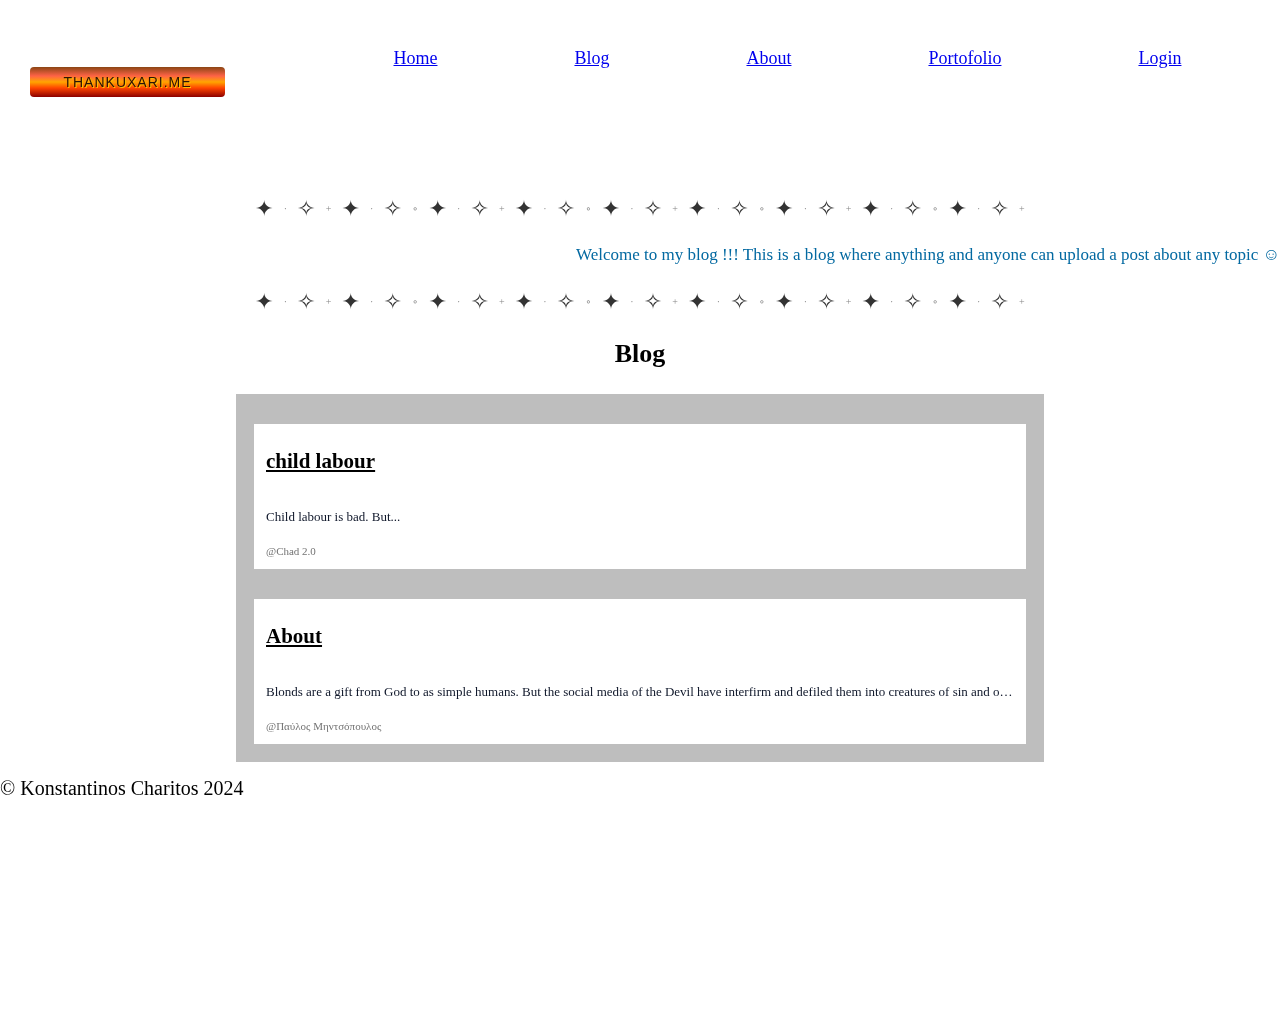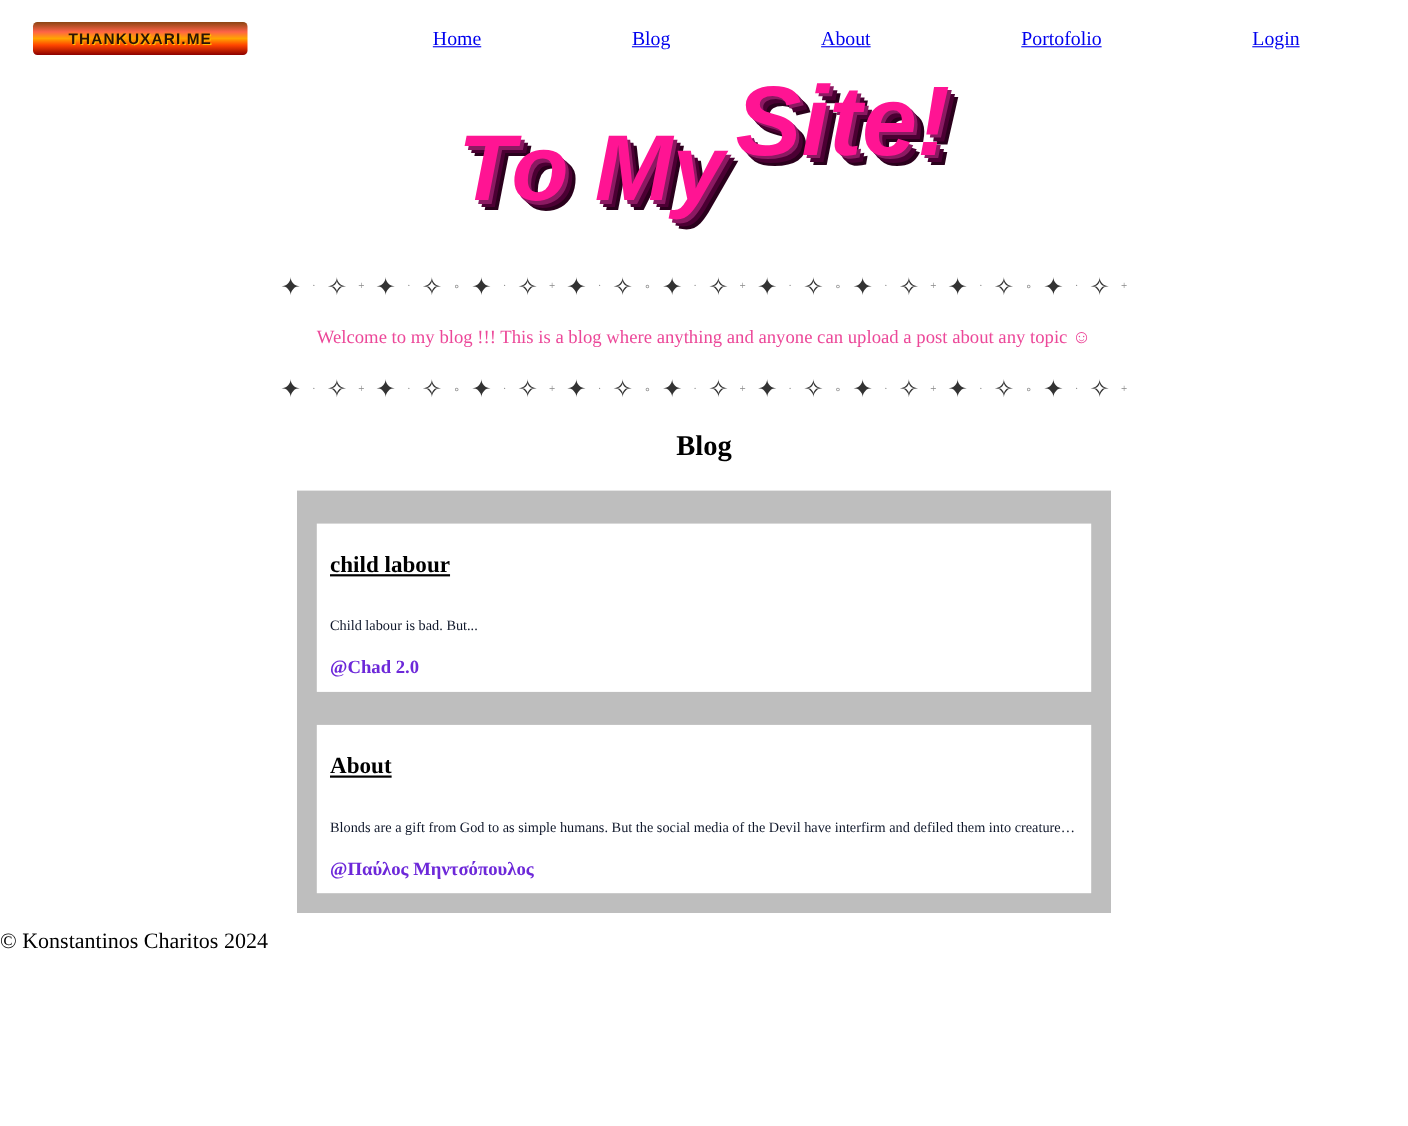--- a/index.html
+++ b/index.html
@@ -28,21 +28,22 @@
       background: linear-gradient(180deg, #8B4513 0%, #FF6347 30%, #FFA500 50%, #FF4500 70%, #8B0000 100%);
       border-radius: 4px;
       display: flex;
       align-items: center;
       justify-content: center;
       font-family: Impact, sans-serif;
       font-size: 14px;
       letter-spacing: 1px;
       color: #2b1506;
       text-shadow: 0 0 3px #ff8c00, 1px 1px 0 #ffcc00;
-      font-weight: bold;
+      font-weight: normal;
+      margin-top: 47px;
     }
     
     .nav {
       display: flex;
       flex: 1;
       justify-content: space-around;
       margin-left: 100px;
     }
     
     .nav a {
@@ -107,39 +108,39 @@
       align-items: center;
       justify-content: space-around;
       font-size: 18px;
       color: #333;
     }
     
     .sparkle-divider span:nth-child(odd) { font-size: 22px; }
     .sparkle-divider span:nth-child(even) { font-size: 10px; color: #888; }
     
     .intro-text {
-      text-align: center;
+      text-align: right;
       font-size: 17px;
-      color: #ec4899;
+      color: #0369a1;
       margin: 19px 0;
     }
     
     .blog-section {
       text-align: center;
       margin-top: 20px;
     }
     
     .blog-heading {
       font-size: 26px;
       font-weight: bold;
       margin-bottom: 25px;
     }
     
     .blog-container {
-      width: 740px;
+      width: 808px;
       margin: 0 auto;
       background: #BEBEBE;
       padding: 30px 18px 18px;
     }
     
     .blog-post {
       background: #ffffff;
       padding: 25px 12px 12px;
       margin-bottom: 30px;
       text-align: left;
@@ -160,23 +161,23 @@
     .post-excerpt {
       font-size: 13px;
       color: #0f172a;
       margin-bottom: 20px;
       white-space: nowrap;
       overflow: hidden;
       text-overflow: ellipsis;
     }
     
     .post-author {
-      font-size: 17px;
-      font-weight: bold;
-      color: #6d28d9;
+      font-size: 11px;
+      font-weight: normal;
+      color: #737373;
     }
     
     .footer {
       text-align: left;
       font-size: 20px;
       padding: 15px 0;
       color: #000;
     }
   </style>
 </head>
@@ -188,24 +189,20 @@
     <a href="#">Home</a>
     <a href="#">Blog</a>
     <a href="#">About</a>
     <a href="#">Portofolio</a>
     <a href="#">Login</a>
   </nav>
 </div>
 
 <div class="hero">
   <div class="welcome-3d">
-    <div class="tomy-row">
-      <div class="word2">To My</div>
-      <div class="word3">Site!</div>
-    </div>
   </div>
 </div>
 
 <div class="sparkle-divider">
   <span>✦</span>
     <span>·</span>
     <span>✧</span>
     <span>+</span>
     <span>✦</span>
     <span>·</span>

